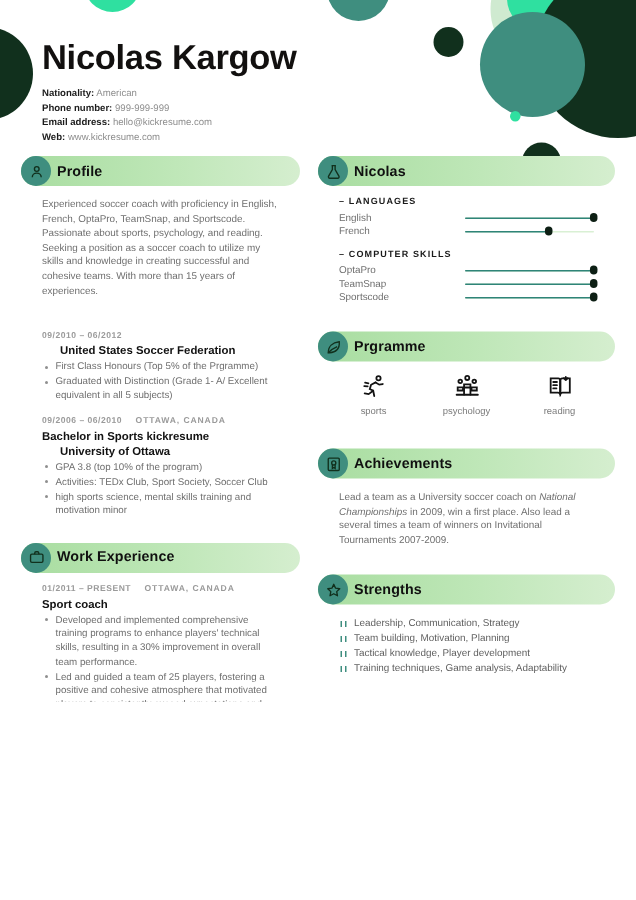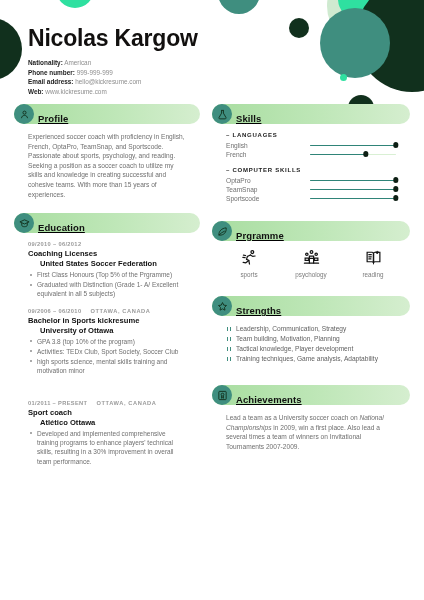--- a/index.html
+++ b/index.html
@@ -68,24 +68,23 @@
   .col-right { left: 212px; width: 198px; }
 
   
   .section { margin-bottom: 10px; }
   .sec-head {
     position: relative;
     height: 20px;
     border-radius: 10px;
     background: linear-gradient(90deg,#a8dda0 0%, #bfe7b8 55%, #d5eecf 100%);
     display: flex;
-    align-items: flex-end;
+    align-items: center;
     padding-left: 24px;
     box-sizing: border-box;
-    text-decoration: underline;
   }
   .sec-badge {
     position: absolute;
     left: 0;
     top: 0;
     width: 20px;
     height: 20px;
     border-radius: 50%;
     background: #3f8e7f;
     display: flex;
@@ -314,36 +313,26 @@
           </svg>
         </span>
         <span class="sec-title">Profile</span>
       </div>
       <div class="sec-body">
         <p class="para">Experienced soccer coach with proficiency in English, French, OptaPro, TeamSnap, and Sportscode. Passionate about sports, psychology, and reading. Seeking a position as a soccer coach to utilize my skills and knowledge in creating successful and cohesive teams. With more than 15 years of experiences.</p>
       </div>
     </div>
 
     <div class="section" style="margin-top:14px;">
-      <div class="sec-head">
-        <span class="sec-badge">
-          <svg width="11" height="11" viewBox="0 0 24 24" fill="none" stroke="#11301d" stroke-width="2">
-            <path d="M2 8.5 12 4l10 4.5-10 4.5z"></path>
-            <path d="M6 11v5c0 1.6 2.7 3 6 3s6-1.4 6-3v-5"></path>
-          </svg>
-        </span>
-        <span class="sec-title">Education</span>
-      </div>
       <div class="sec-body">
 
         <div class="entry">
           <div class="entry-meta">
             <span>09/2010 – 06/2012</span><span class="loc"></span>
           </div>
-          <div class="entry-title">Coaching Licenses</div>
           <div class="entry-sub">United States Soccer Federation</div>
           <ul class="bullets">
             <li>First Class Honours (Top 5% of the Prgramme)</li>
             <li>Graduated with Distinction (Grade 1- A/ Excellent equivalent in all 5 subjects)</li>
           </ul>
         </div>
 
         <div class="entry">
           <div class="entry-meta">
             <span>09/2006 – 06/2010</span><span class="loc">OTTAWA, CANADA</span>
@@ -354,27 +343,35 @@
             <li>GPA 3.8 (top 10% of the program)</li>
             <li>Activities: TEDx Club, Sport Society, Soccer Club</li>
             <li>high sports science, mental skills training and motivation minor</li>
           </ul>
         </div>
 
       </div>
     </div>
 
     <div class="section" style="margin-top:16px;">
+      <div class="sec-head">
+        <span class="sec-badge">
+          <svg width="11" height="11" viewBox="0 0 24 24" fill="none" stroke="#11301d" stroke-width="2">
+            <rect x="3" y="7.5" width="18" height="12" rx="2"></rect>
+            <path d="M9 7.5V6a2 2 0 0 1 2-2h2a2 2 0 0 1 2 2v1.5"></path>
+          </svg>
+        </span>
+        <span class="sec-title">Work Experience</span>
+      </div>
       <div class="sec-body">
         <div class="entry">
           <div class="entry-meta">
             <span>01/2011 – PRESENT</span><span class="loc">OTTAWA, CANADA</span>
           </div>
           <div class="entry-title">Sport coach</div>
-          <div class="entry-sub">Atlético Ottawa</div>
           <ul class="bullets">
             <li>Developed and implemented comprehensive training programs to enhance players' technical skills, resulting in a 30% improvement in overall team performance.</li>
             <li>Led and guided a team of 25 players, fostering a positive and cohesive atmosphere that motivated players to consistently exceed expectations and earn multiple championship titles.</li>
             <li>Conducted thorough player assessments and tailored individualized training plans to address weaknesses and maximize potential, leading to significant player development and achievement of personal goals.</li>
           </ul>
         </div>
       </div>
     </div>
 
   </div>
@@ -382,21 +379,21 @@
   <div class="col col-right">
 
     <div class="section">
       <div class="sec-head">
         <span class="sec-badge">
           <svg width="11" height="11" viewBox="0 0 24 24" fill="none" stroke="#11301d" stroke-width="2">
             <path d="M10 3v6L4.5 18.5A2 2 0 0 0 6.3 21.5h11.4a2 2 0 0 0 1.8-3L14 9V3"></path>
             <path d="M9 3h6"></path>
           </svg>
         </span>
-        <span class="sec-title">Skills</span>
+        <span class="sec-title">Nicolas</span>
       </div>
       <div class="sec-body">
 
         <div class="skill-group">
           <div class="skill-group-title">– LANGUAGES</div>
           <div class="skill-row">
             <span class="skill-name">English</span>
             <span class="skill-track">
               <span class="bg"></span>
               <span class="fill" style="width:100%"></span>
@@ -494,50 +491,50 @@
               <path d="M5.4 8h3.5M5.4 11h3.5M5.4 14h3"></path>
               <path d="M17.2 3.2v3M19 4.4l-1.8 1.8M15.4 4.4l1.8 1.8"></path>
             </svg>
           </div>
           <div class="lbl">reading</div>
         </div>
 
       </div>
     </div>
 
-    <div class="section" style="margin-top:18px;">
-      <div class="sec-head">
-        <span class="sec-badge">
-          <svg width="11" height="11" viewBox="0 0 24 24" fill="none" stroke="#11301d" stroke-width="2" stroke-linejoin="round">
-            <path d="M12 3.4l2.7 5.6 6 .8-4.4 4.2 1.1 6-5.4-2.9L6.6 20l1.1-6L3.3 9.8l6-.8z"></path>
-          </svg>
-        </span>
-        <span class="sec-title">Strengths</span>
-      </div>
-      <div class="sec-body">
-        <ul class="strengths">
-          <li><span class="mk"></span><span>Leadership, Communication, Strategy</span></li>
-          <li><span class="mk"></span><span>Team building, Motivation, Planning</span></li>
-          <li><span class="mk"></span><span>Tactical knowledge, Player development</span></li>
-          <li><span class="mk"></span><span>Training techniques, Game analysis, Adaptability</span></li>
-        </ul>
-      </div>
-    </div>
-
     <div class="section" style="margin-top:21px;">
       <div class="sec-head">
         <span class="sec-badge">
           <svg width="11" height="11" viewBox="0 0 24 24" fill="none" stroke="#11301d" stroke-width="2">
             <rect x="4" y="3" width="16" height="18" rx="1.5"></rect>
             <circle cx="12" cy="10" r="3"></circle>
             <path d="M10 13v5l2-1.3 2 1.3v-5"></path>
           </svg>
         </span>
         <span class="sec-title">Achievements</span>
       </div>
       <div class="sec-body">
         <p class="para"><span>Lead a team as a University soccer coach on </span><em>National Championships</em><span> in 2009, win a first place. Also lead a several times a team of winners on Invitational Tournaments 2007-2009.</span></p>
       </div>
     </div>
 
+    <div class="section" style="margin-top:18px;">
+      <div class="sec-head">
+        <span class="sec-badge">
+          <svg width="11" height="11" viewBox="0 0 24 24" fill="none" stroke="#11301d" stroke-width="2" stroke-linejoin="round">
+            <path d="M12 3.4l2.7 5.6 6 .8-4.4 4.2 1.1 6-5.4-2.9L6.6 20l1.1-6L3.3 9.8l6-.8z"></path>
+          </svg>
+        </span>
+        <span class="sec-title">Strengths</span>
+      </div>
+      <div class="sec-body">
+        <ul class="strengths">
+          <li><span class="mk"></span><span>Leadership, Communication, Strategy</span></li>
+          <li><span class="mk"></span><span>Team building, Motivation, Planning</span></li>
+          <li><span class="mk"></span><span>Tactical knowledge, Player development</span></li>
+          <li><span class="mk"></span><span>Training techniques, Game analysis, Adaptability</span></li>
+        </ul>
+      </div>
+    </div>
+
   </div>
 
 </div>
 
 </body></html>

